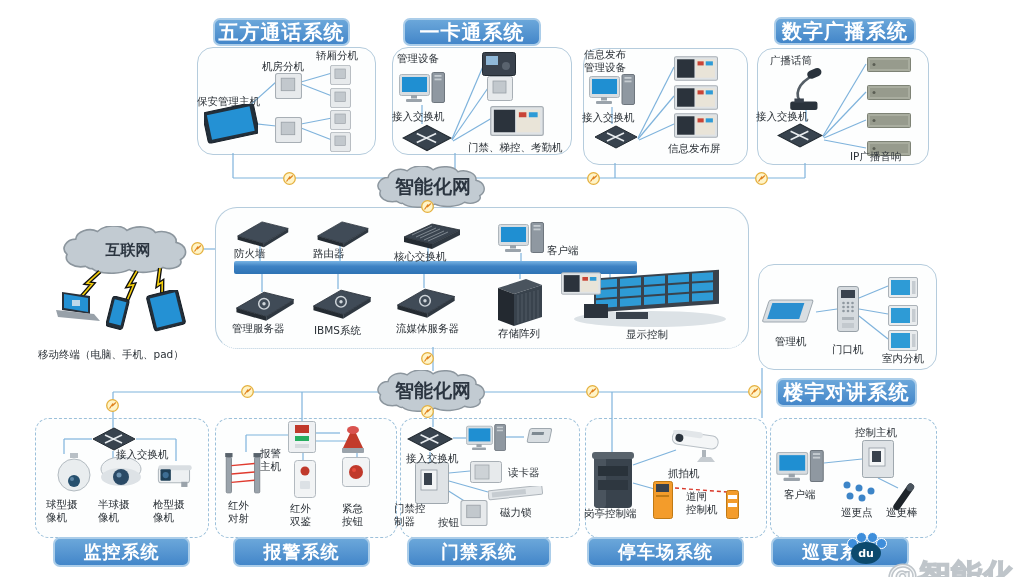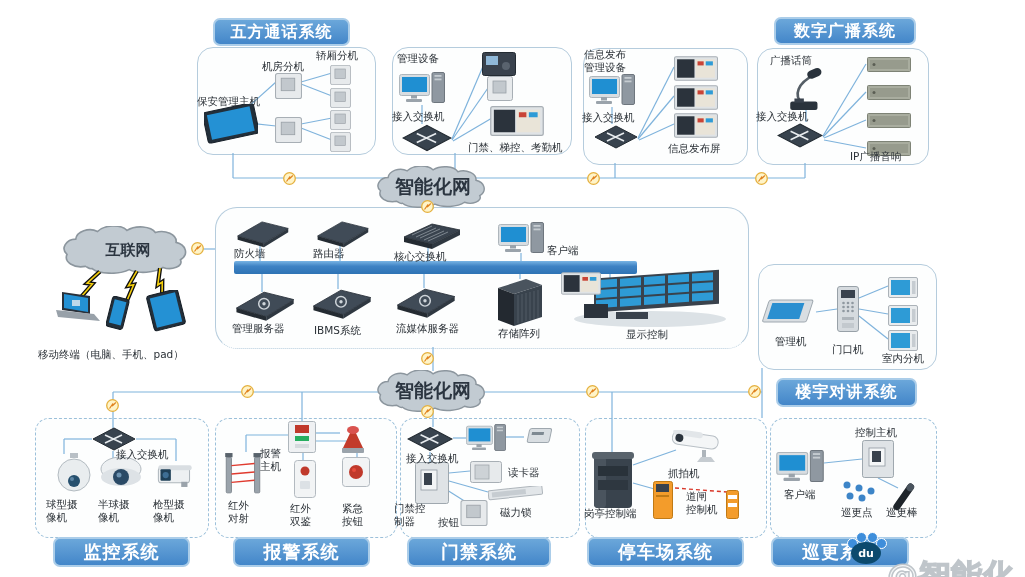--- a/index.html
+++ b/index.html
@@ -7,21 +7,21 @@
          font-family:"DejaVu Sans","Liberation Sans",sans-serif;}
   .wires{position:absolute;left:0;top:0;z-index:1;}
   .wires line{stroke:#7FB3DC;stroke-width:1.2;}
   .wires line.red{stroke:#D9382A;stroke-width:1.4;stroke-dasharray:4 3;}
   .panel{position:absolute;border:1.5px solid #B5CCDD;border-radius:16px;background:#FDFEFE;z-index:0;}
   .panel.dashed{border:1.2px dashed #9CC0DA;border-radius:14px;}
   .panel.dotbtm{border-bottom-style:dotted;border-radius:22px;}
   .chip{position:absolute;background:linear-gradient(180deg,#6BA7DA,#4386C9);border:2px solid #ABCDE9;
         border-radius:7px;color:#fff;font-weight:700;display:flex;align-items:center;justify-content:center;
         z-index:5;letter-spacing:1px;}
-  .chip.sm{font-size:16px;}
+  .chip.sm{font-size:20px;}
   .chip.md{font-size:18px;}
   .lbl{position:absolute;font-size:10.5px;line-height:1.2;color:#2B3137;text-align:left;
        white-space:pre-line;z-index:4;}
   .dev{position:absolute;z-index:3;}
   .bolt{position:absolute;z-index:6;}
   .zig{position:absolute;z-index:3;}
   .cloudtxt{position:absolute;font-weight:700;color:#2B3540;z-index:4;text-align:center;}
   .bar{position:absolute;left:234px;top:261px;width:403px;height:13px;border-radius:2px;z-index:2;
        background:linear-gradient(180deg,#78B4E4 0%,#3E82C4 40%,#2E74B5 100%);}
   .wm{position:absolute;z-index:9;}
@@ -386,20 +386,21 @@
 <div class="panel" style="left:757px;top:48px;width:170px;height:115px"></div>
 <div class="panel dotbtm" style="left:215px;top:207px;width:532px;height:140px"></div>
 <div class="panel" style="left:758px;top:264px;width:177px;height:104px"></div>
 <div class="panel dashed" style="left:35px;top:418px;width:172px;height:118px"></div>
 <div class="panel dashed" style="left:215px;top:418px;width:180px;height:118px"></div>
 <div class="panel dashed" style="left:400px;top:418px;width:178px;height:118px"></div>
 <div class="panel dashed" style="left:585px;top:418px;width:180px;height:118px"></div>
 <div class="panel dashed" style="left:770px;top:418px;width:165px;height:118px"></div>
 
 <div class="chip sm" style="left:213px;top:18px;width:133px;height:24px">五方通话系统</div>
+<div class="chip sm" style="left:403px;top:18px;width:134px;height:24px">一卡通系统</div>
 <div class="chip sm" style="left:774px;top:17px;width:138px;height:24px">数字广播系统</div>
 <div class="chip sm" style="left:776px;top:378px;width:137px;height:25px">楼宇对讲系统</div>
 <div class="chip md" style="left:53px;top:537px;width:133px;height:26px">监控系统</div>
 <div class="chip md" style="left:233px;top:537px;width:133px;height:26px">报警系统</div>
 <div class="chip md" style="left:407px;top:537px;width:140px;height:26px">门禁系统</div>
 <div class="chip md" style="left:587px;top:537px;width:153px;height:26px">停车场系统</div>
 <div class="chip md" style="left:771px;top:537px;width:134px;height:26px">巡更系统</div>
 
 <svg class="dev" style="left:368px;top:166px" width="130" height="42" viewBox="0 0 124 44">
       <use href="#cld"></use>

